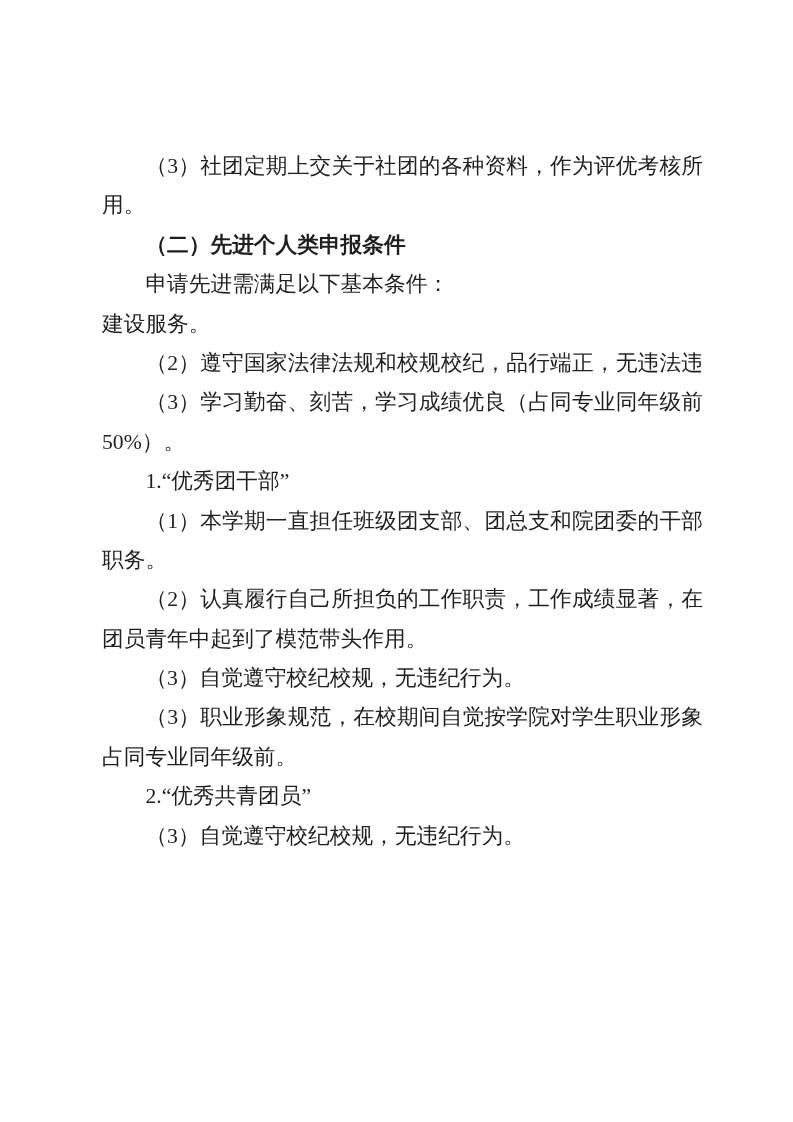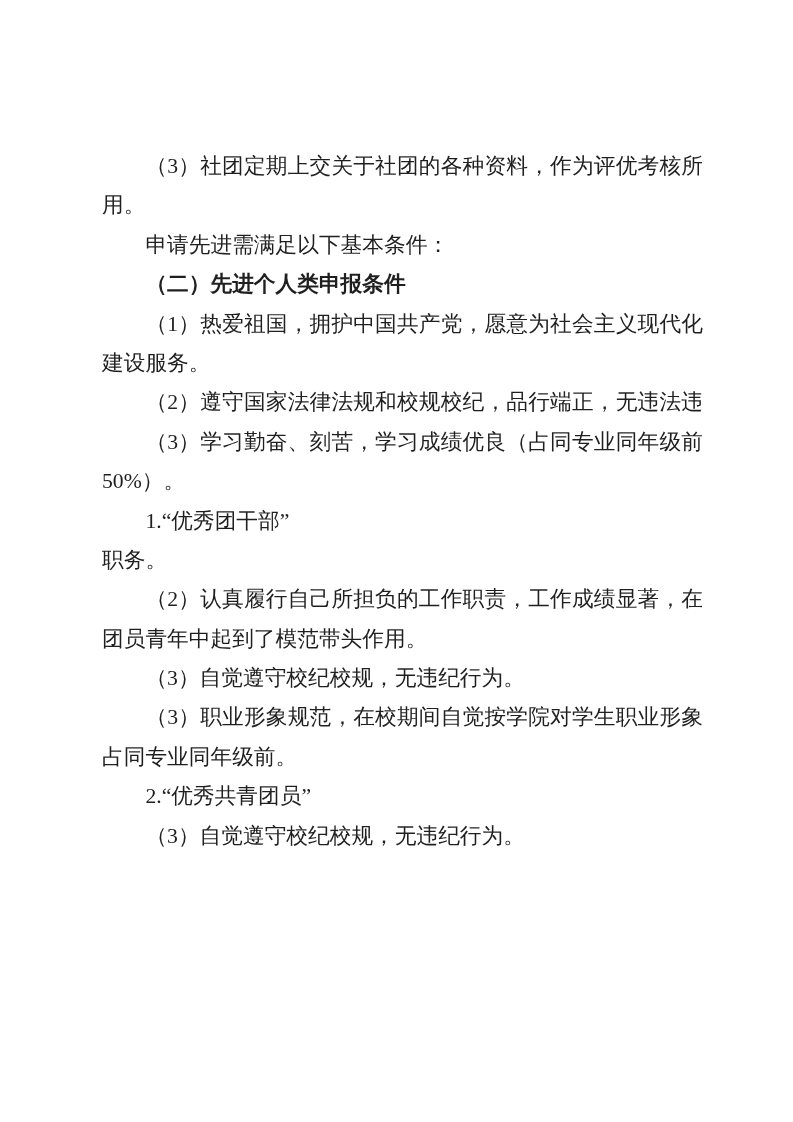--- a/index.html
+++ b/index.html
@@ -43,28 +43,28 @@
     font-weight: bold;
   }
 </style>
 </head>
 <body>
 
 <div class="page">
   <div class="content">
     <p class="line indent fill">（3）社团定期上交关于社团的各种资料，作为评优考核所</p>
     <p class="line">用。</p>
+    <p class="line indent bold">（二）先进个人类申报条件</p>
     <p class="line indent">申请先进需满足以下基本条件：</p>
-    <p class="line indent bold">（二）先进个人类申报条件</p>
-    <p class="line indent fill">（1）热爱祖国，拥护中国共产党，愿意为社会主义现代化</p>
     <p class="line">建设服务。</p>
     <p class="line indent fill">（2）遵守国家法律法规和校规校纪，品行端正，无违法违</p>
     <p class="line indent fill">（3）学习勤奋、刻苦，学习成绩优良（占同专业同年级前</p>
     <p class="line">50%）。</p>
     <p class="line indent">1.“优秀团干部”</p>
+    <p class="line indent fill">（1）本学期一直担任班级团支部、团总支和院团委的干部</p>
     <p class="line">职务。</p>
     <p class="line indent fill">（2）认真履行自己所担负的工作职责，工作成绩显著，在</p>
     <p class="line">团员青年中起到了模范带头作用。</p>
     <p class="line indent">（3）自觉遵守校纪校规，无违纪行为。</p>
     <p class="line indent fill">（3）职业形象规范，在校期间自觉按学院对学生职业形象</p>
     <p class="line">占同专业同年级前。</p>
     <p class="line indent">2.“优秀共青团员”</p>
     <p class="line indent">（3）自觉遵守校纪校规，无违纪行为。</p>
   </div>
 </div>

